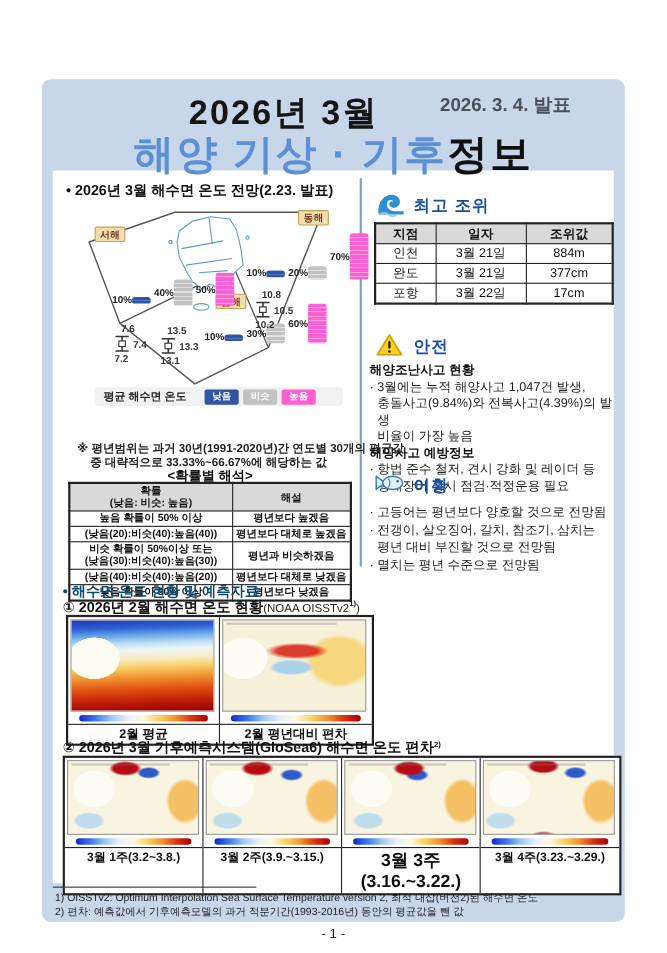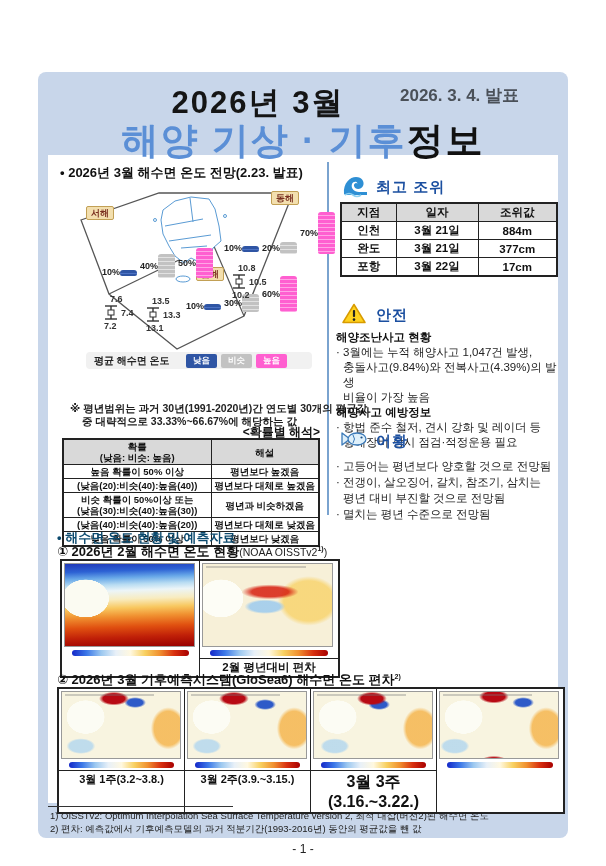--- a/index.html
+++ b/index.html
@@ -55,33 +55,33 @@
   .legnorm{font-size:6.5px;color:#555;line-height:8px;}
   .legbadges{display:flex;gap:4px;}
   .lbadge{font-size:8.5px;font-weight:bold;color:#fff;padding:1px 7px;border-radius:2px;}
   .lbadge.low{background:#2f55a4;}
   .lbadge.sim{background:#c2c2c2;}
   .lbadge.high{background:#ff5fd0;}
 
   .mapnote{position:absolute;left:70px;top:402px;font-size:10.5px;font-weight:600;color:#222;line-height:13px;}
   .mapnote .ind{padding-left:12px;display:block;}
 
-  .probtitle{position:absolute;left:62px;top:424px;width:258px;text-align:right;font-size:12px;font-weight:bold;color:#111;}
+  .probtitle{position:absolute;left:62px;top:424px;width:258px;text-align:center;font-size:12px;font-weight:bold;color:#111;}
   table.prob{position:absolute;left:62px;top:438px;width:258px;border-collapse:collapse;border:2px solid #222;}
   table.prob th,table.prob td{border:1px solid #222;font-size:9.5px;font-weight:bold;color:#111;text-align:center;padding:1px 2px;line-height:11px;}
   table.prob th{background:#d9d9d9;}
   table.prob .c1{width:148px;}
 
   
   .sec-title{position:absolute;font-size:15px;font-weight:bold;color:#1b4fa0;letter-spacing:1px;}
   .sec-icon{position:absolute;}
   table.tide{position:absolute;left:340px;top:202px;width:218px;border-collapse:collapse;border:2px solid #222;}
   table.tide th,table.tide td{border:1px solid #222;font-size:11.5px;text-align:center;padding:1px 2px;height:16px;color:#111;}
   table.tide th{background:#d9d9d9;font-weight:bold;}
-  table.tide td{font-weight:700;text-align:center;}
+  table.tide td{font-weight:400;text-align:center;}
 
   .textblock{position:absolute;left:336px;width:226px;font-size:11.5px;color:#222;line-height:15px;}
   .textblock .bold{font-weight:bold;color:#111;}
   .textblock .ind{padding-left:7px;display:block;}
 
   
   .sst-sec-title{position:absolute;left:57px;top:529px;font-size:13px;font-weight:bold;color:#0c4a6e;}
   .sst-sub{position:absolute;font-size:13px;font-weight:bold;color:#111;}
   .sst-sub .paren{font-size:10.5px;font-weight:normal;color:#222;}
   .sst-sub sup{font-size:7px;}
@@ -350,20 +350,21 @@
 
   <div class="sst-sec-title">• 해수면 온도 현황 및 예측자료</div>
   <div class="sst-sub" style="left:57px;top:543px">
     <span>① 2026년 2월 해수면 온도 현황</span><span class="paren">(NOAA OISSTv2</span><sup>1)</sup><span class="paren">)</span>
   </div>
 
   <div class="map-table" style="left:60px;top:559px">
     <div class="map-cell" style="width:138px">
       <div class="mapimg feb-avg"></div>
       <div class="cbar"></div>
+      <div class="mapcap">2월 평균</div>
     </div>
     <div class="map-cell" style="width:138px">
       <div class="mapimg feb-anom"></div>
       <div class="cbar"></div>
       <div class="mapcap">2월 평년대비 편차</div>
     </div>
   </div>
 
   <div class="sst-sub" style="left:57px;top:671px">
     <span>② 2026년 3월 기후예측시스템(GloSea6) 해수면 온도 편차</span><sup>2)</sup>
@@ -381,20 +382,21 @@
       <div class="mapcap" style="font-size:11px">3월 2주(3.9.~3.15.)</div>
     </div>
     <div class="map-cell" style="width:126px">
       <div class="mapimg wk wkbg" style="background-position:0 0, 6px 0, -8px 2px, 0 0, 2px 0, 0 0"></div>
       <div class="cbar"></div>
       <div class="mapcap" style="font-size:16px">3월 3주(3.16.~3.22.)</div>
     </div>
     <div class="map-cell" style="width:126px">
       <div class="mapimg wk wkbg" style="background-position:0 0, 2px -2px, 10px 0, 0 0, -4px 0, 0 0"></div>
       <div class="cbar"></div>
+      <div class="mapcap" style="font-size:11px">3월 4주(3.23.~3.29.)</div>
     </div>
   </div>
 
   <div class="fnrule"></div>
   <div class="fn" style="top:810px">1) OISSTv2: Optimum Interpolation Sea Surface Temperature version 2, 최적 내삽(버전2)된 해수면 온도</div>
   <div class="fn" style="top:823px">2) 편차: 예측값에서 기후예측모델의 과거 적분기간(1993-2016년) 동안의 평균값을 뺀 값</div>
   <div class="pagenum">- 1 -</div>
 </div>
 
 </body></html>

